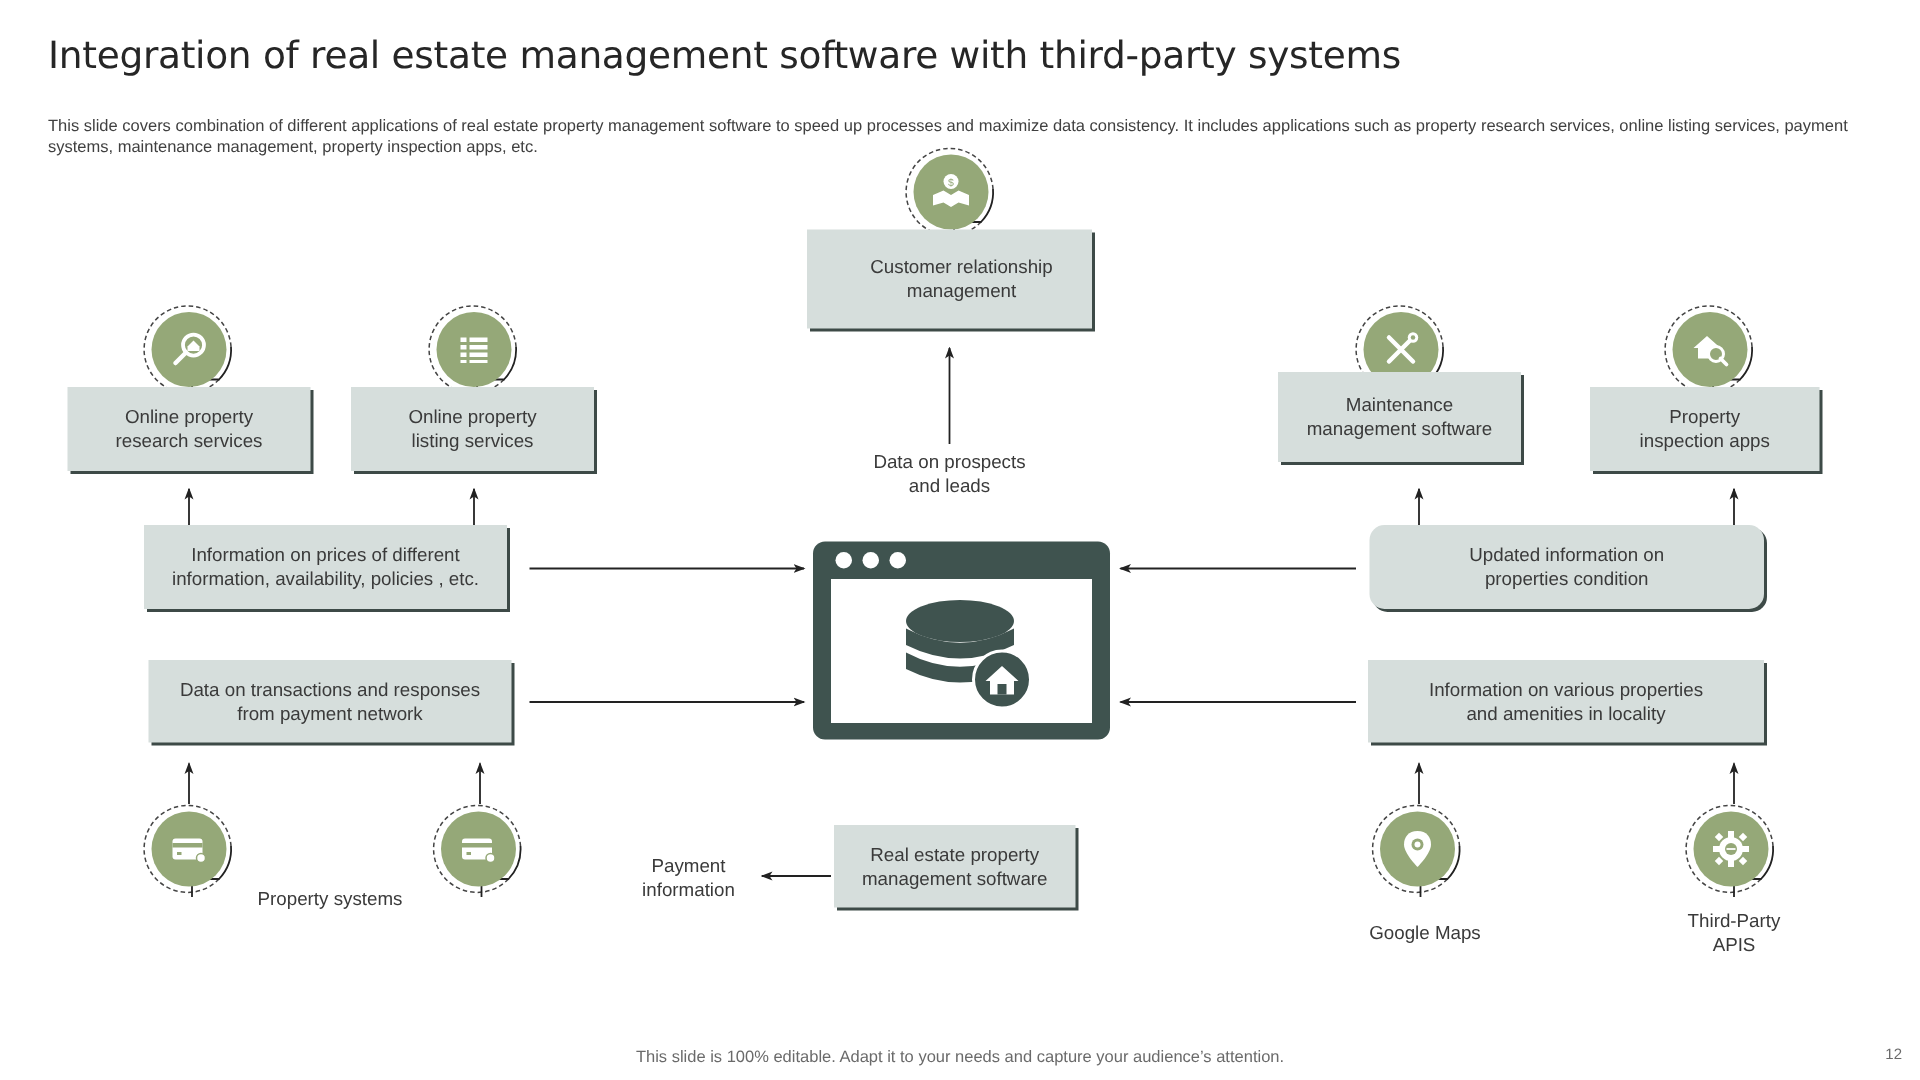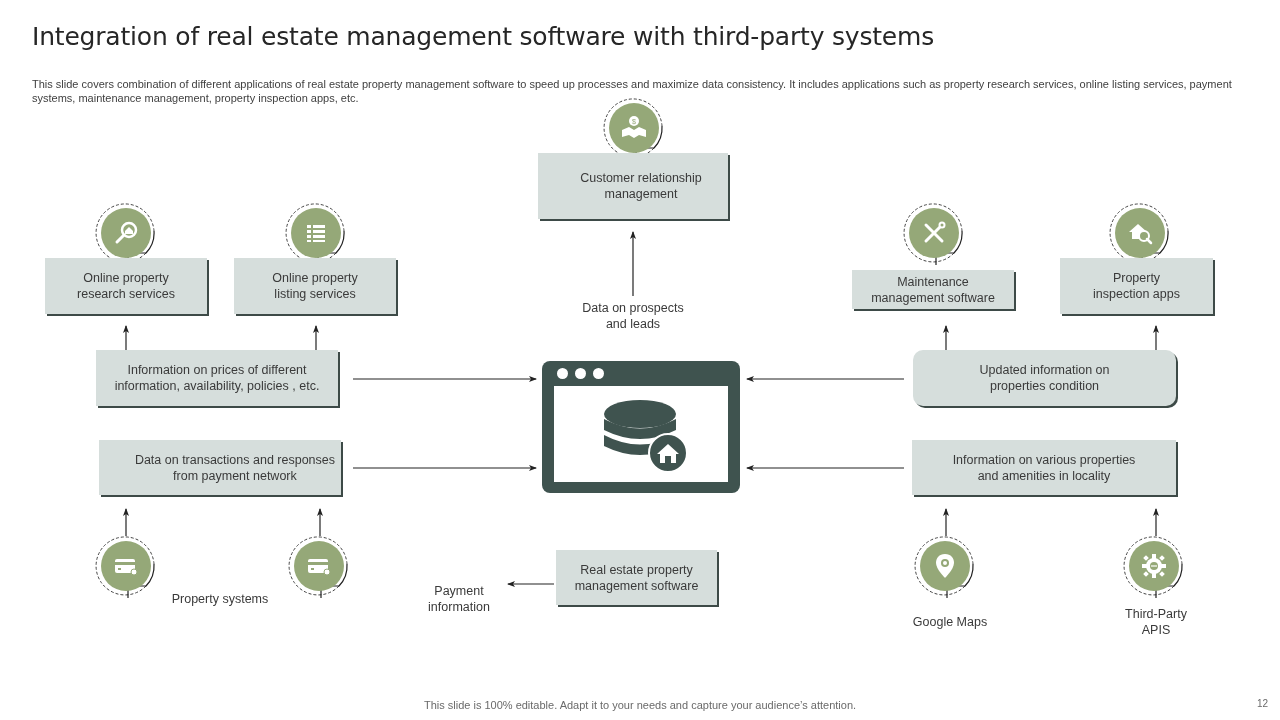--- a/index.html
+++ b/index.html
@@ -130,21 +130,21 @@
     </svg>
   <div class="icon-circle">
     <svg width="28" height="28" viewBox="0 0 28 28">
         <line x1="6" y1="6" x2="22" y2="22" stroke="#fff" stroke-width="3" stroke-linecap="round"></line>
         <line x1="22" y1="6" x2="6" y2="22" stroke="#fff" stroke-width="3" stroke-linecap="round"></line>
         <circle cx="22" cy="6" r="3.5" fill="#fff"></circle>
         <circle cx="22" cy="6" r="1.5" fill="#95a878"></circle>
       </svg>
   </div>
 </div>
-<div class="box" style="left:852px; top:270px; width:162px; height:39px;">
+<div class="box" style="left:852px; top:248px; width:162px; height:60px;">
     <span>Maintenance
 management  software</span>
   </div>
 
 <div class="icon-wrap" style="left:1108px; top:201px;">
   <svg class="ring" width="64" height="64">
       <path d="M52,52 A29,29 0 1 1 60,30" fill="none" stroke="#444" stroke-width="1" stroke-dasharray="3,2"></path>
       <path d="M60,30 A29,29 0 0 1 52,52 L38,52 Q34,52 34,56 L34,64" fill="none" stroke="#222" stroke-width="1.2"></path>
     </svg>
   <div class="icon-circle">
@@ -160,21 +160,21 @@
 inspection apps</span>
   </div>
 
 <div class="label" style="left:570px; top:300px; width:126px;">Data on prospects
 and leads</div>
 
 <div class="box" style="left:96px; top:350px; width:242px; height:56px;">
     <span>Information  on prices of different
 information,  availability,  policies , etc.</span>
   </div>
-<div class="box" style="left:99px; top:440px; width:242px; height:55px;justify-content:flex-end;">
+<div class="box" style="left:99px; top:440px; width:242px; height:55px;">
     <span>Data on transactions and responses
 from payment network</span>
   </div>
 
 <div class="box" style="left:913px; top:350px; width:263px; height:56px;border-radius:10px;">
     <span>Updated information on
 properties condition</span>
   </div>
 <div class="box" style="left:912px; top:440px; width:264px; height:55px;">
     <span>Information  on various  properties
@@ -222,21 +222,21 @@
     <svg width="26" height="20" viewBox="0 0 26 20">
         <rect x="2" y="3" width="20" height="14" rx="2" fill="#fff"></rect>
         <rect x="2" y="6" width="20" height="3" fill="#95a878"></rect>
         <rect x="5" y="12" width="3" height="2" fill="#95a878"></rect>
         <circle cx="21" cy="16" r="3" fill="#fff" stroke="#95a878" stroke-width="1"></circle>
       </svg>
   </div>
 </div>
 <div class="label" style="left:150px; top:591px; width:140px;">Property systems</div>
 
-<div class="label" style="left:414px; top:569px; width:90px;margin-top:14px;">Payment
+<div class="label" style="left:414px; top:569px; width:90px;">Payment
 information</div>
 <div class="box" style="left:556px; top:550px; width:161px; height:55px;justify-content:center;">
     <span>Real estate property
 management  software</span>
   </div>
 
 <div class="icon-wrap" style="left:913px; top:534px;">
   <svg class="ring" width="64" height="64">
       <path d="M52,52 A29,29 0 1 1 60,30" fill="none" stroke="#444" stroke-width="1" stroke-dasharray="3,2"></path>
       <path d="M60,30 A29,29 0 0 1 52,52 L38,52 Q34,52 34,56 L34,64" fill="none" stroke="#222" stroke-width="1.2"></path>

